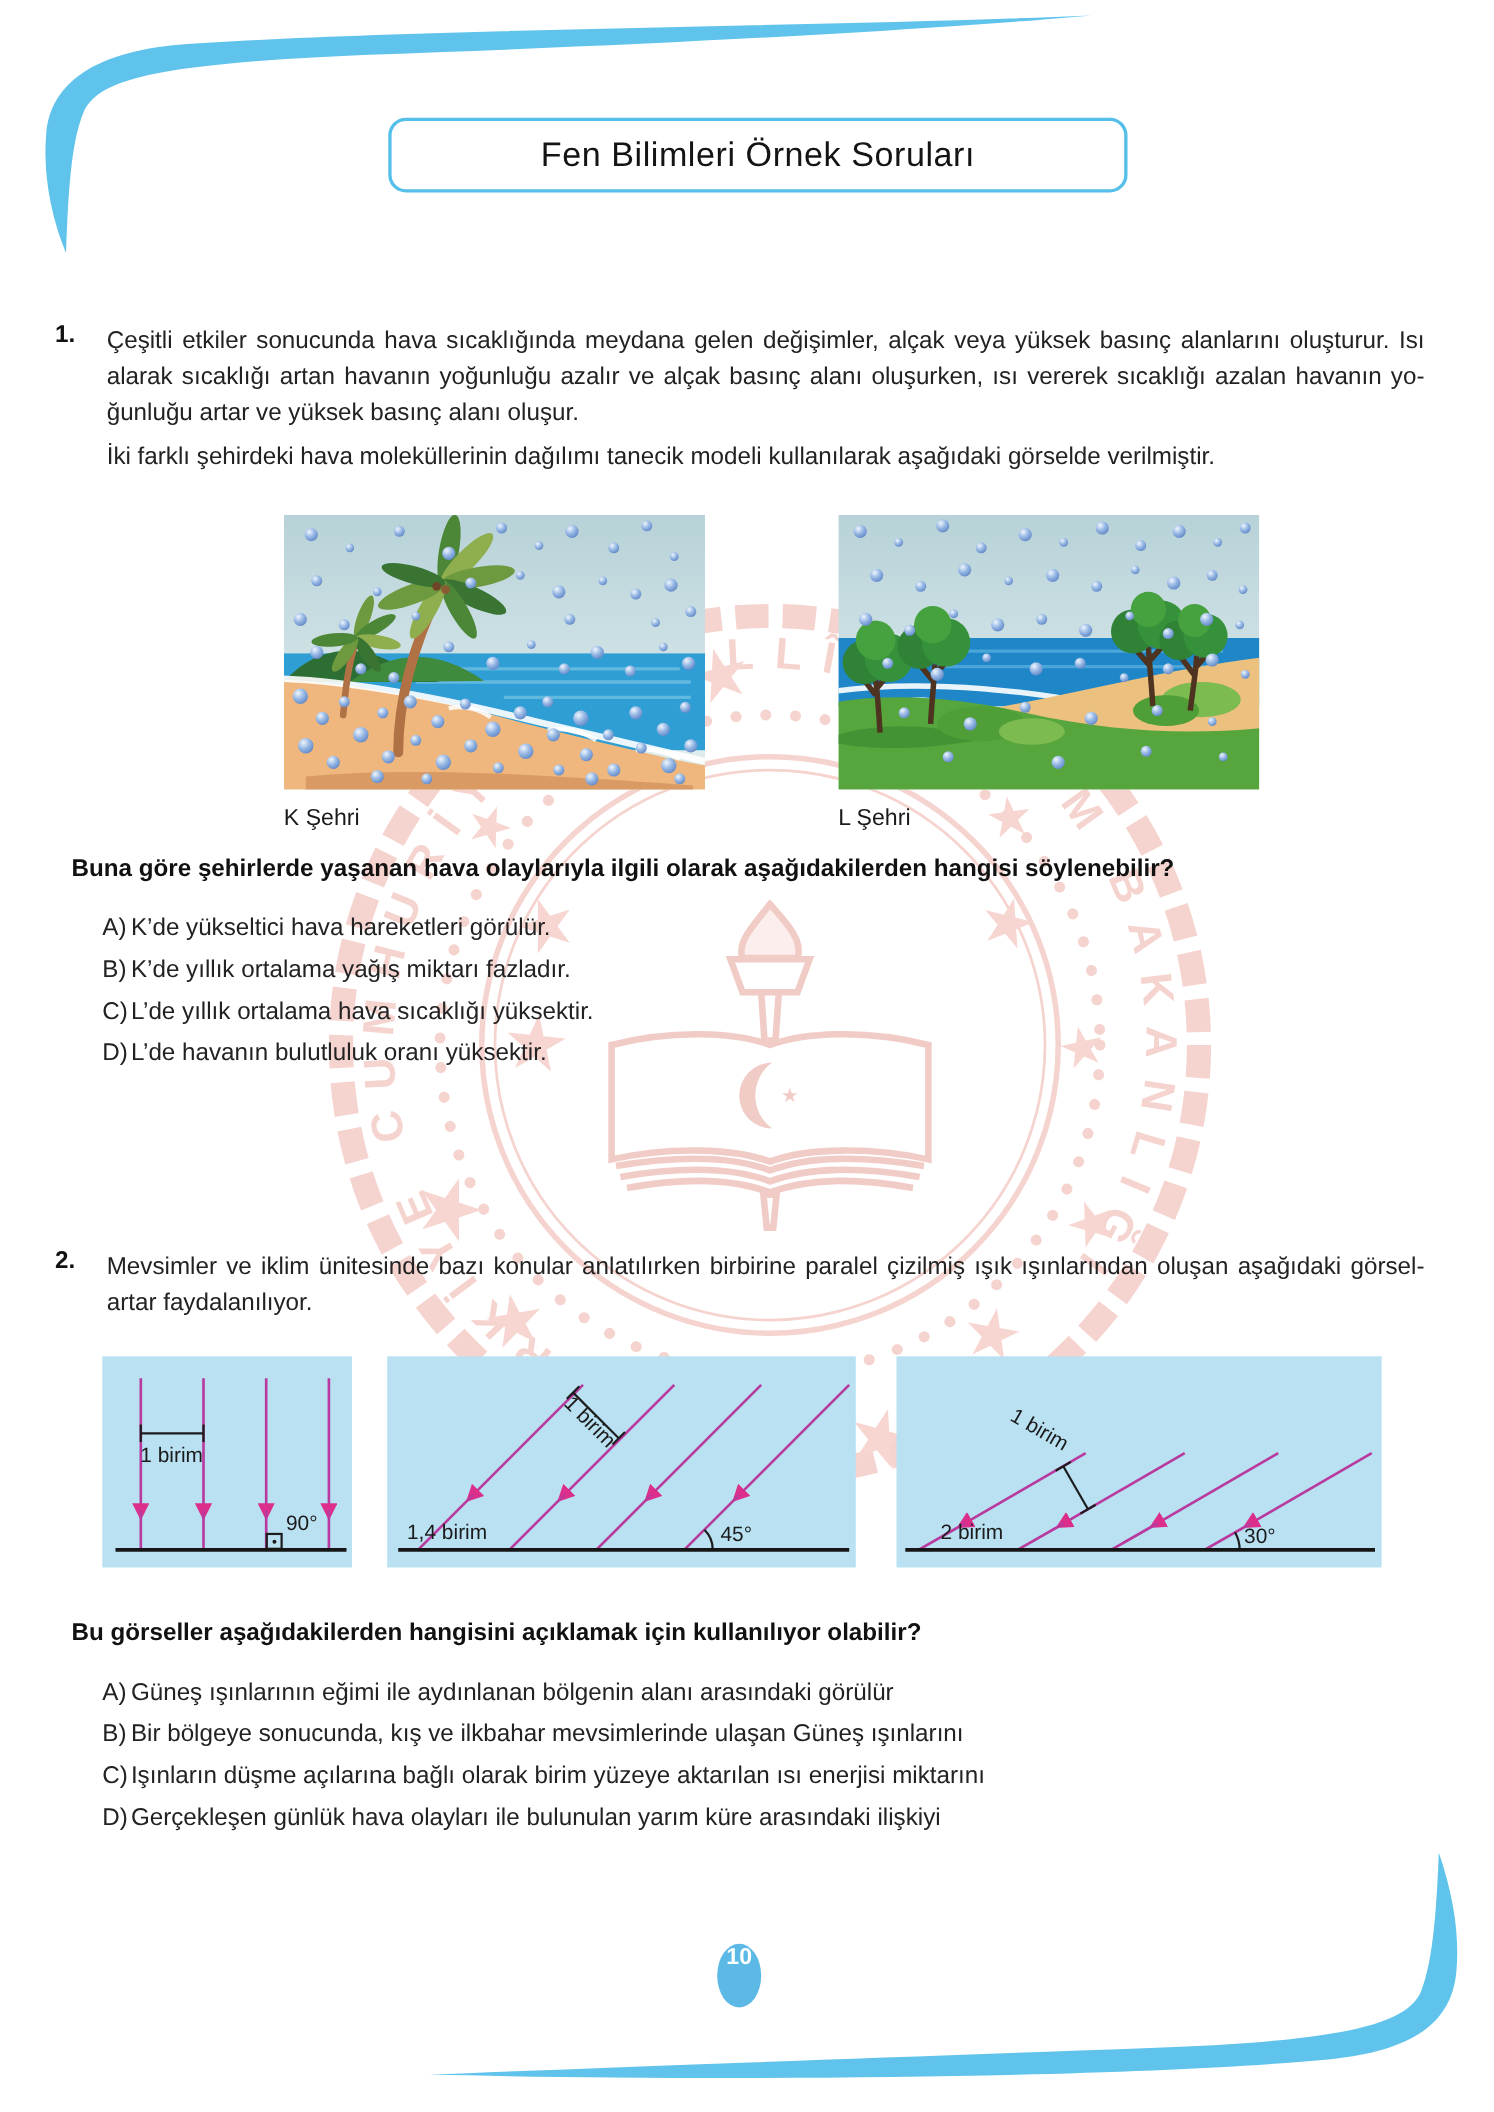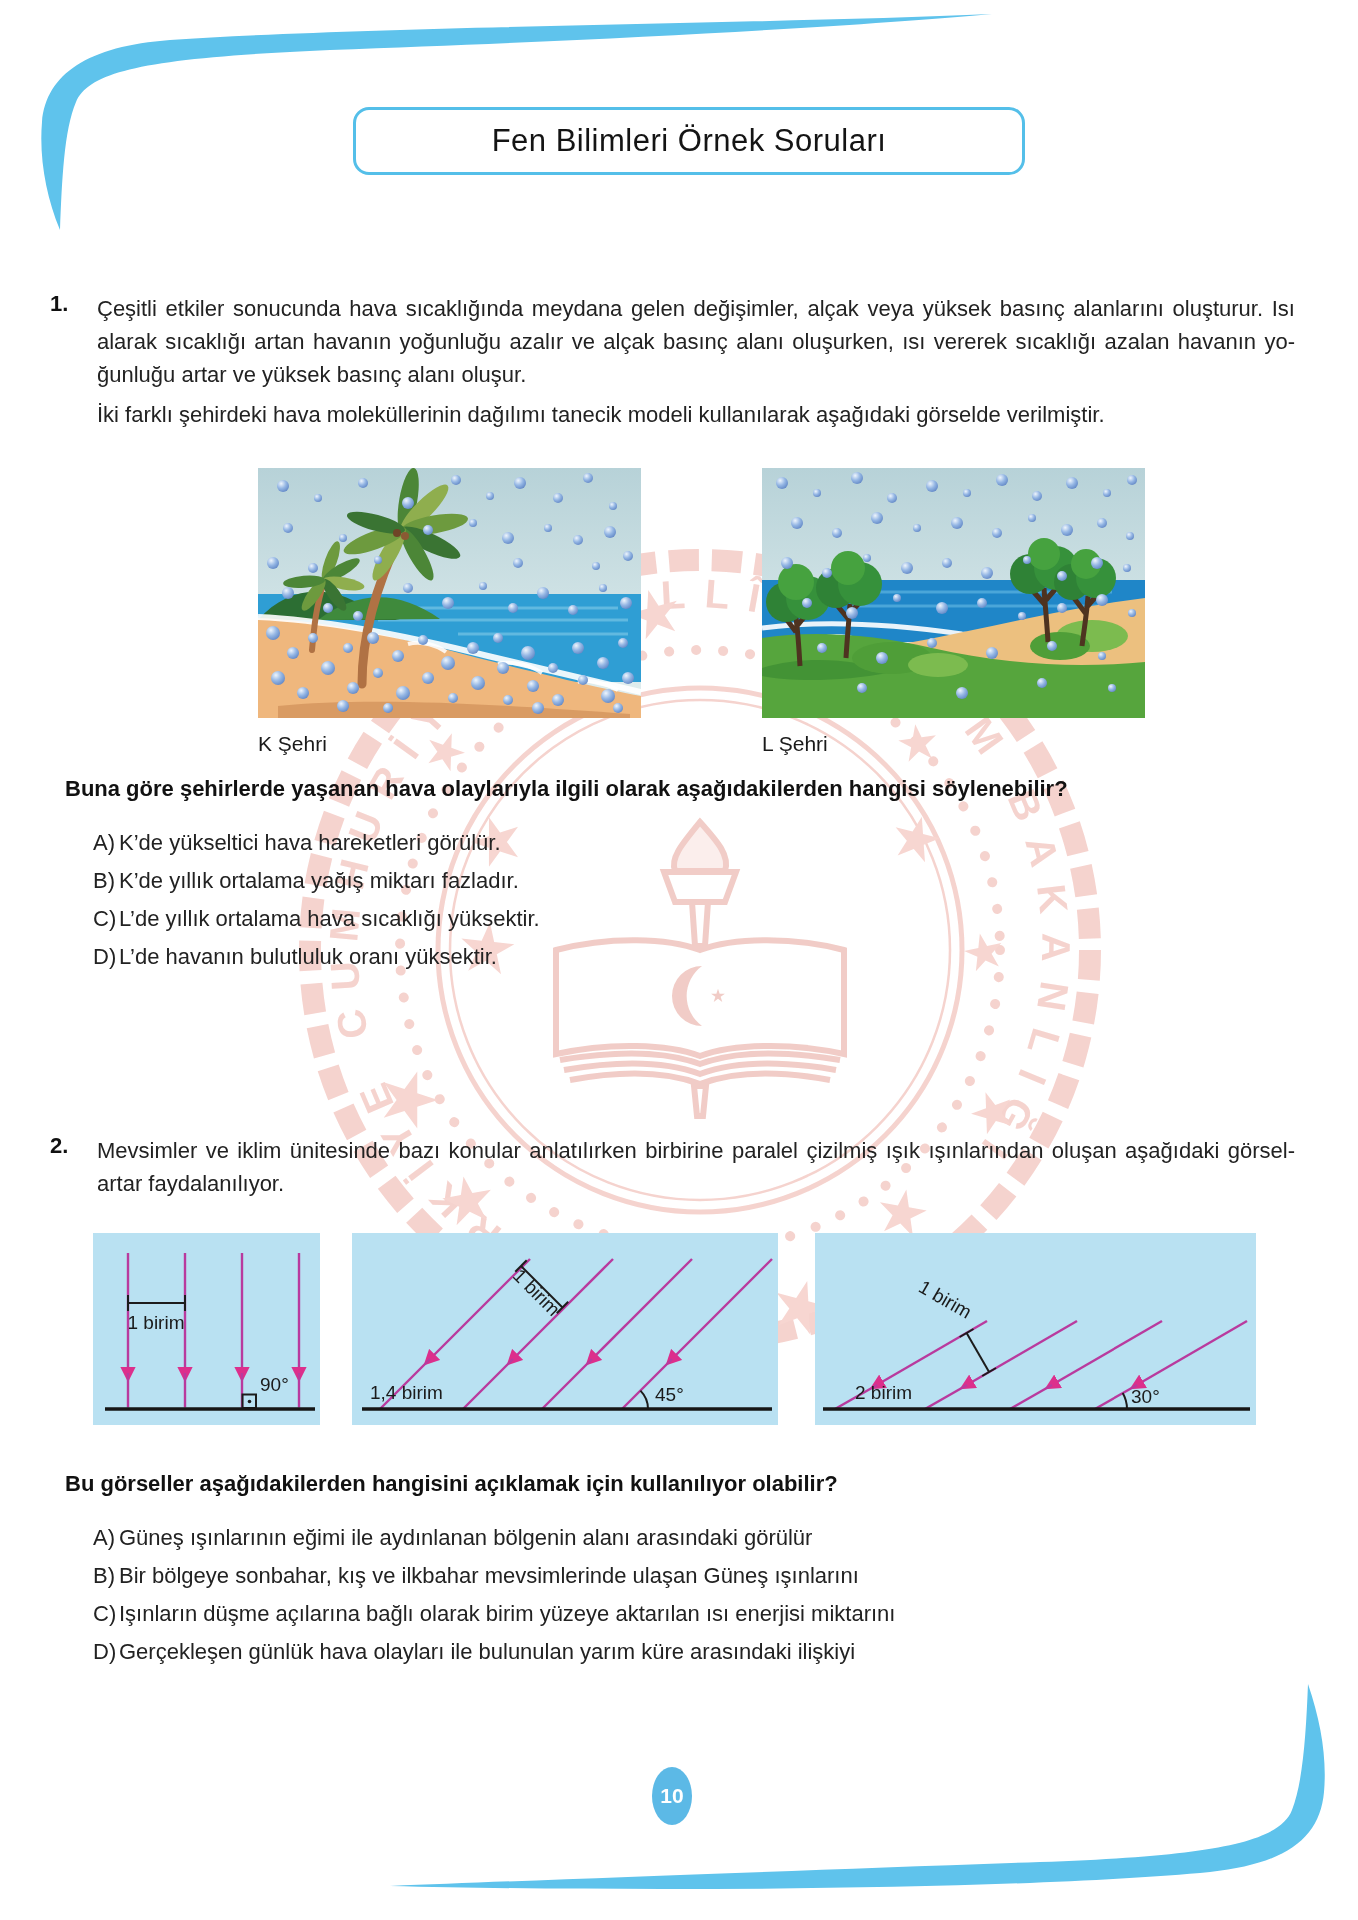--- a/index.html
+++ b/index.html
@@ -29,21 +29,21 @@
 
   .fig{width:383px;height:250px;overflow:hidden}
   .figcap{width:383px;text-align:left;font-size:21px;color:#1a1a1a}
 
   .dbox{top:1233px;height:192px;background:#b9e1f2}
   .dlab{font:19px "Liberation Sans",sans-serif;fill:#1b1b1b}
 
   .badge{
     left:652px;top:1767px;width:40px;height:58px;border-radius:50%;
     background:#5cb9e6;color:#fff;font-weight:bold;font-size:21px;
-    display:flex;align-items:center;justify-content:center;z-index:2;
+    display:flex;align-items:flex-start;justify-content:center;z-index:2;
   }
 </style>
 </head>
 <body>
 
 <svg id="bg-art" viewBox="0 0 1358 1920">
   <defs>
     <marker id="arrM" viewBox="0 0 10 10" refX="6" refY="5" markerWidth="6.5" markerHeight="6.5" orient="auto">
       <path d="M0 0 L10 5 L0 10 Z" fill="#dc2f8c"></path>
     </marker>
@@ -434,20 +434,20 @@
     <path d="M312 176 A32 32 0 0 0 307.7 160" fill="none" stroke="#1c1c1c" stroke-width="2"></path>
     <text class="dlab" x="316" y="170">30°</text>
     <line x1="8" y1="176" x2="435" y2="176" stroke="#161616" stroke-width="3.5"></line>
   </svg>
 </div>
 
 <div class="abs content stem" style="left:65px;top:1471px">Bu görseller aşağıdakilerden hangisini açıklamak için kullanılıyor olabilir?</div>
 
 <div class="abs content" style="left:93px;top:1527px">
   <div class="opt"><span class="optlabel">A)</span><span>Güneş ışınlarının eğimi ile aydınlanan bölgenin alanı arasındaki görülür</span></div>
-  <div class="opt"><span class="optlabel">B)</span><span>Bir bölgeye sonbahar, kış ve ilkbahar mevsimlerinde ulaşan Güneş ışınlarını</span></div>
+  <div class="opt"><span class="optlabel">B)</span><span>Bir bölgeye sonucunda, kış ve ilkbahar mevsimlerinde ulaşan Güneş ışınlarını</span></div>
   <div class="opt"><span class="optlabel">C)</span><span>Işınların düşme açılarına bağlı olarak birim yüzeye aktarılan ısı enerjisi miktarını</span></div>
   <div class="opt"><span class="optlabel">D)</span><span>Gerçekleşen günlük hava olayları ile bulunulan yarım küre arasındaki ilişkiyi</span></div>
 </div>
 
 <div class="abs badge">
   <span>10</span>
 </div>
 
 </body></html>

